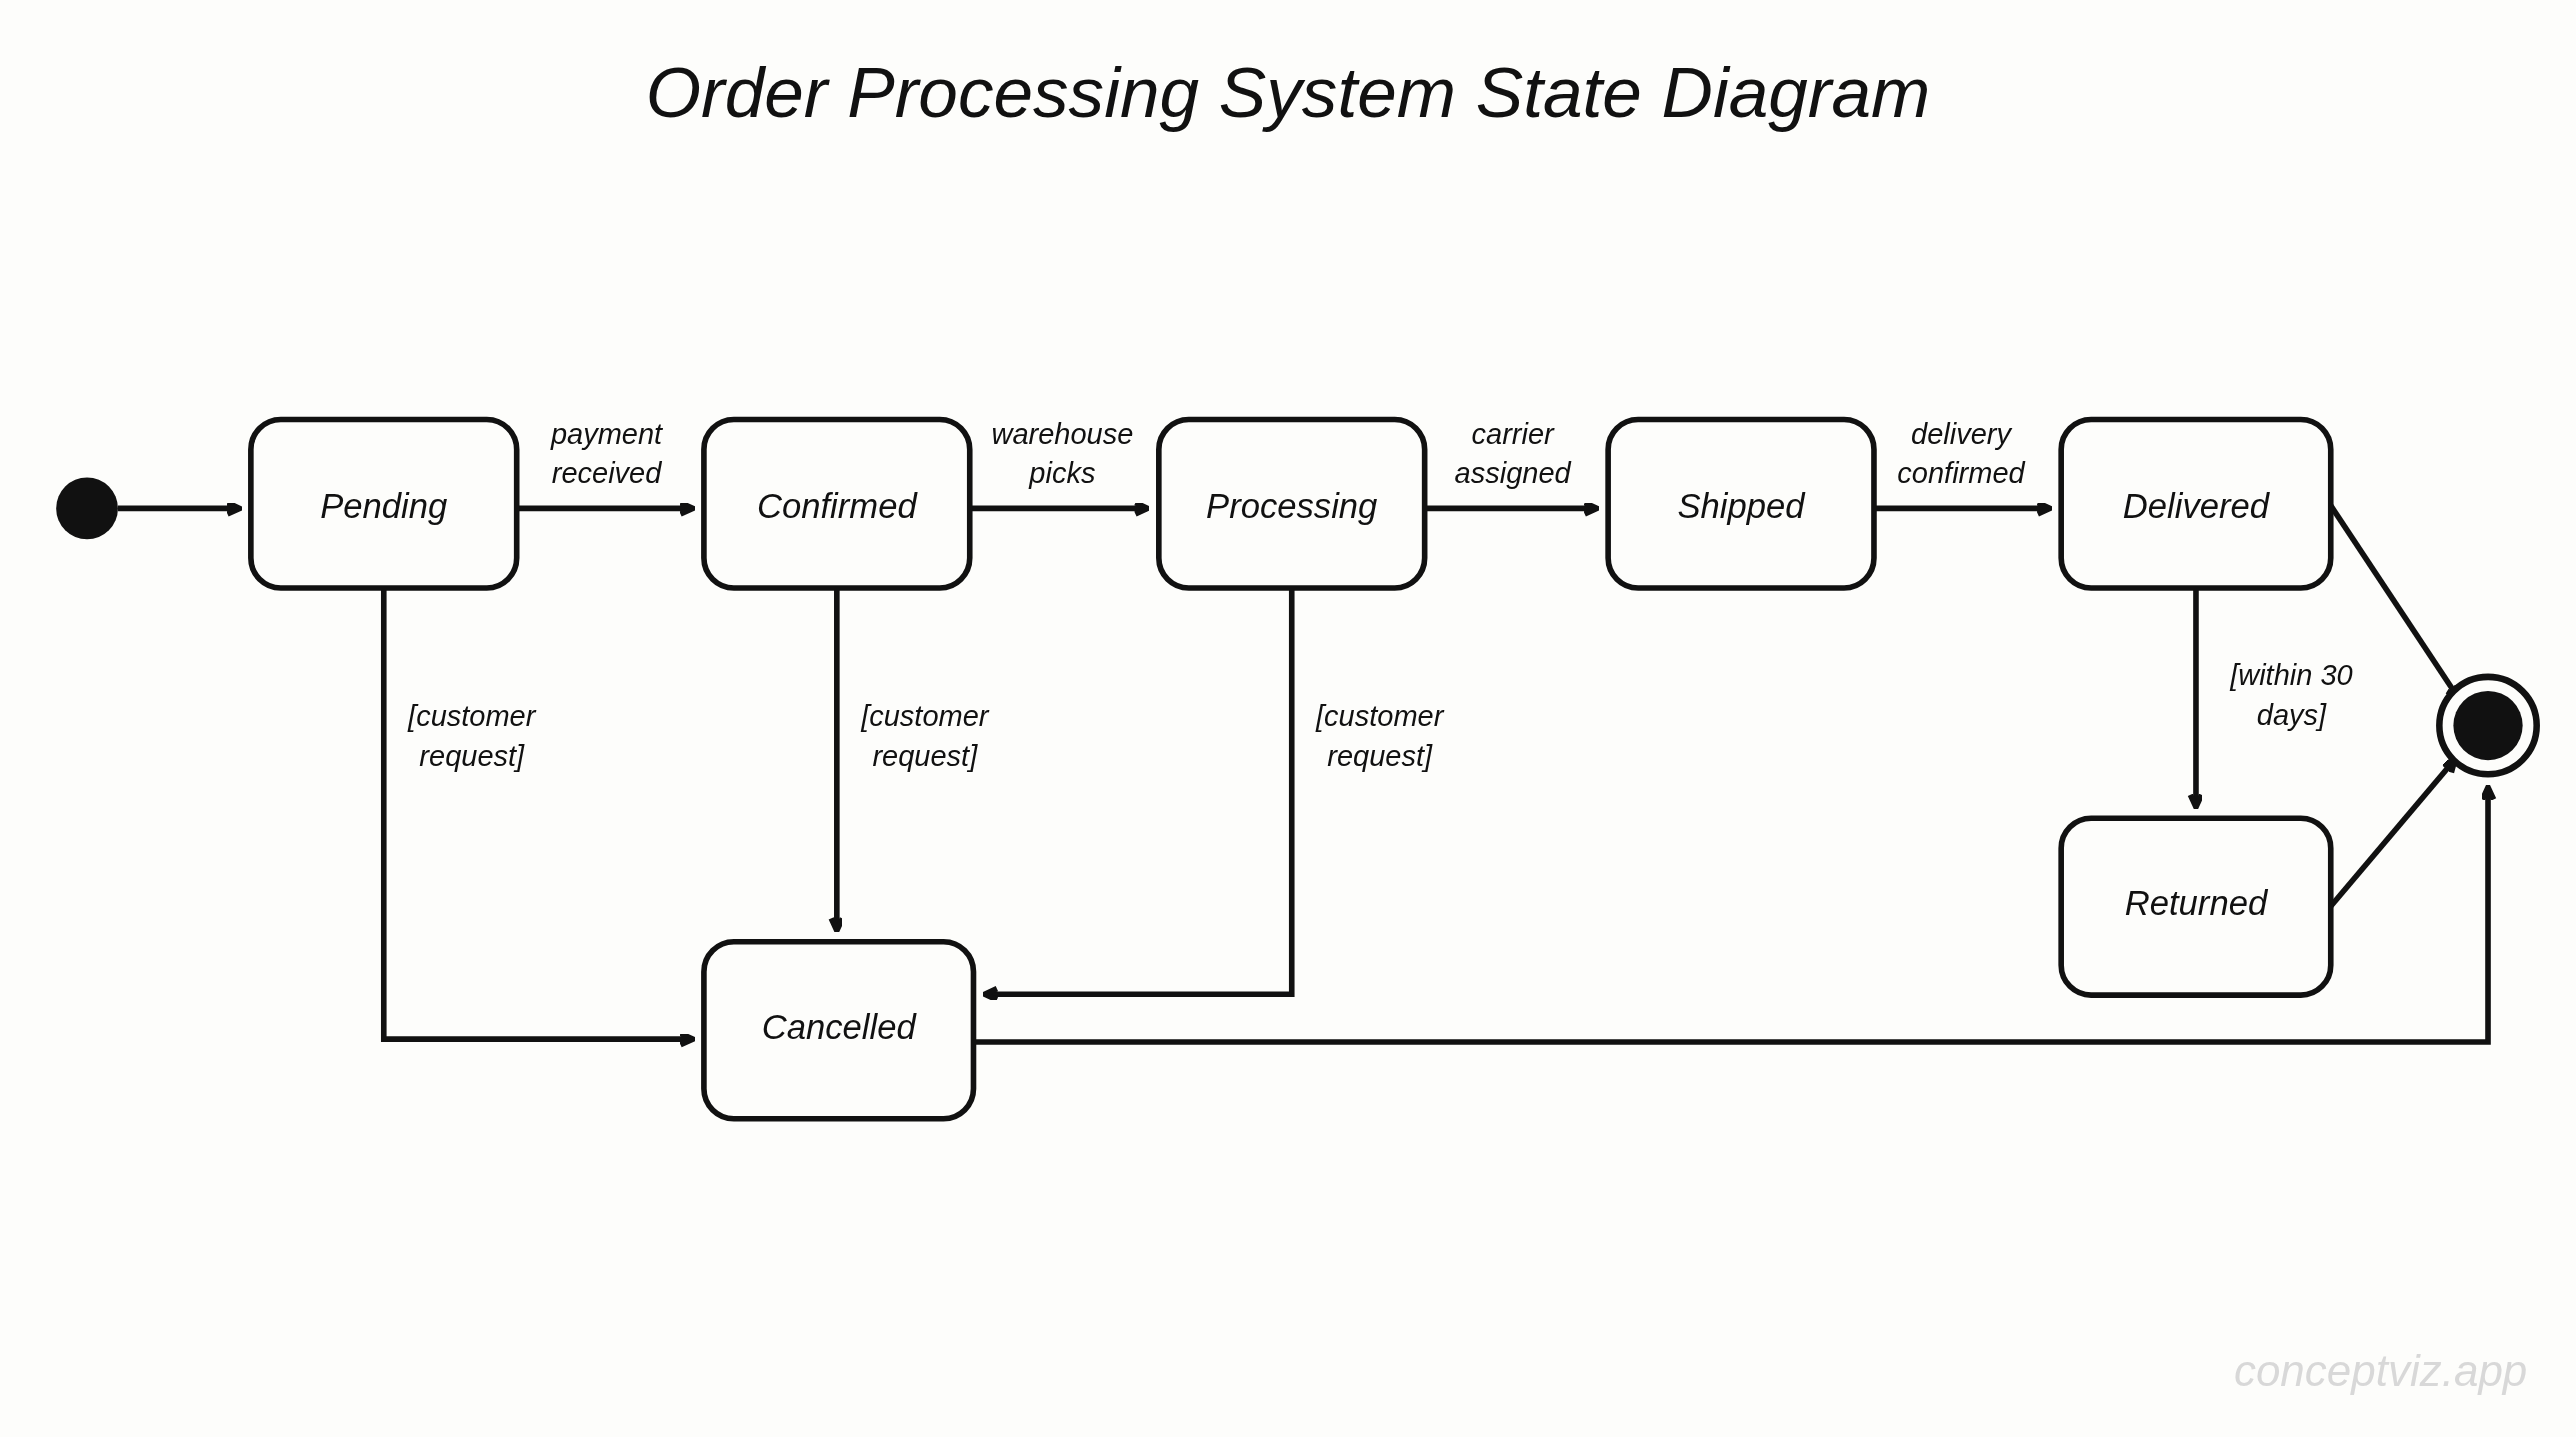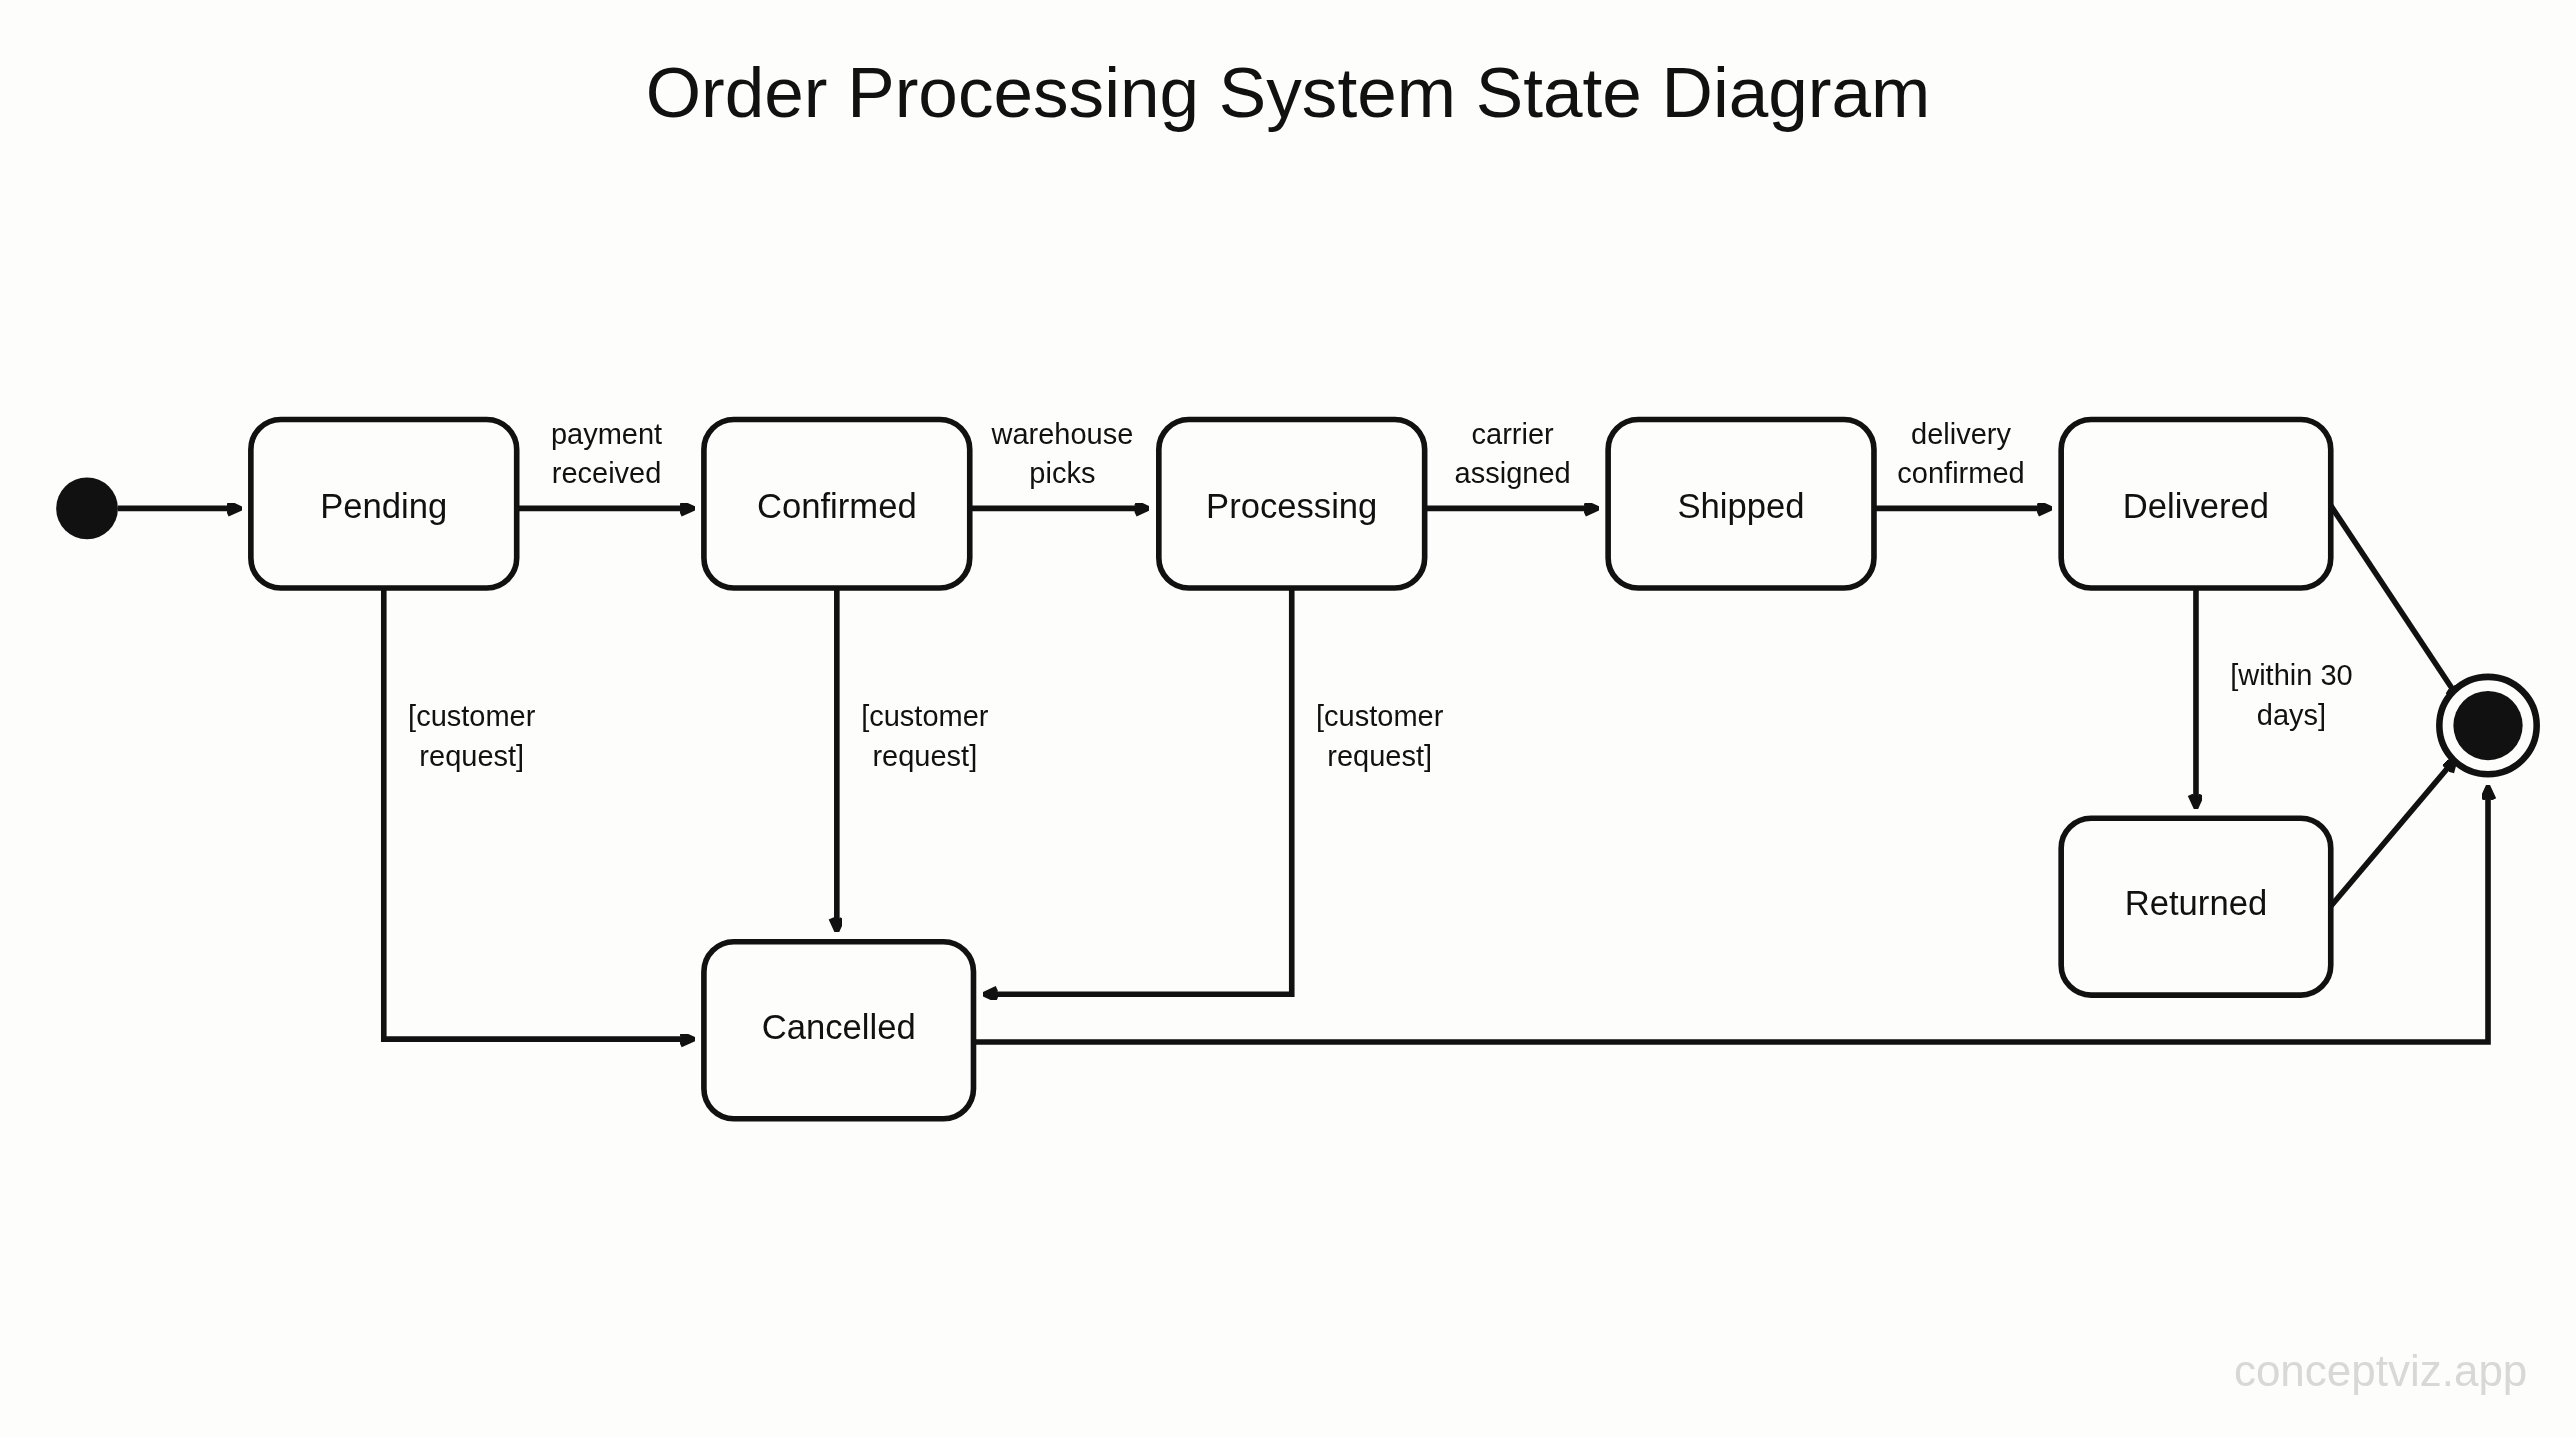--- a/index.html
+++ b/index.html
@@ -13,20 +13,21 @@
     height: 1438px;
     overflow: hidden;
     font-family: "Liberation Sans", sans-serif;
     position: relative;
   }
   #canvas-root {
     position: absolute;
     inset: 0;
     width: 2100px;
     height: 1438px;
+    font-style: italic;
   }
   svg#diagram {
     position: absolute;
     top: 0;
     left: 0;
     width: 2576px;
     height: 1438px;
     display: block;
   }
   .diagram-title {

